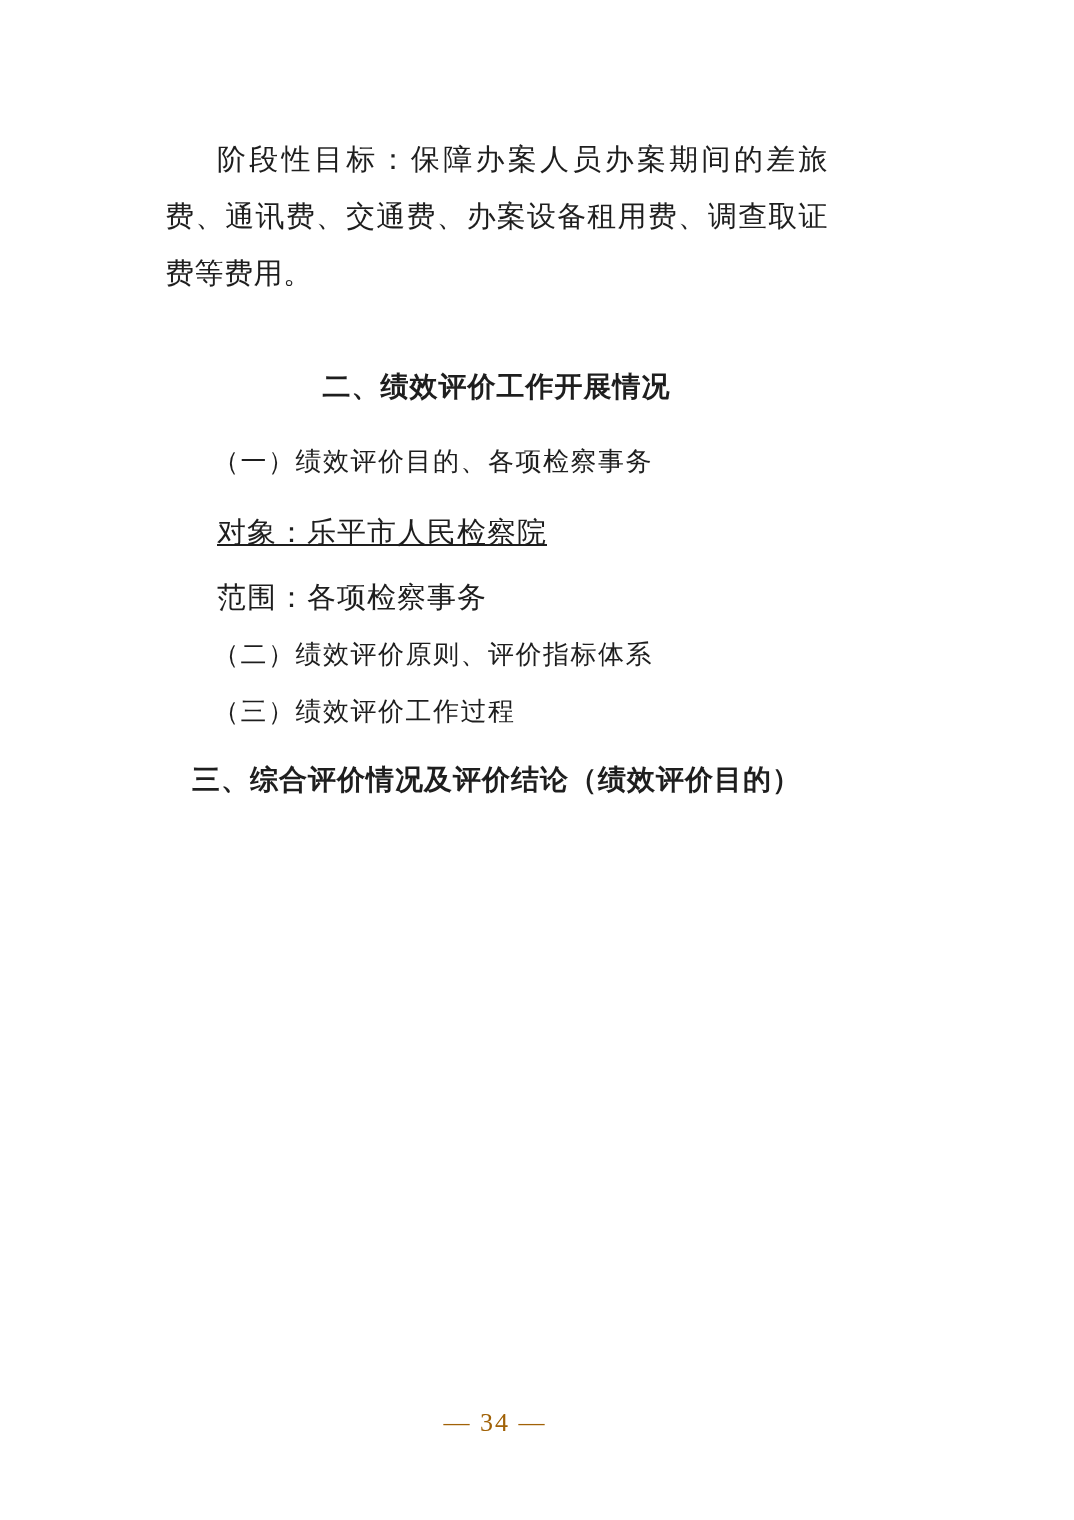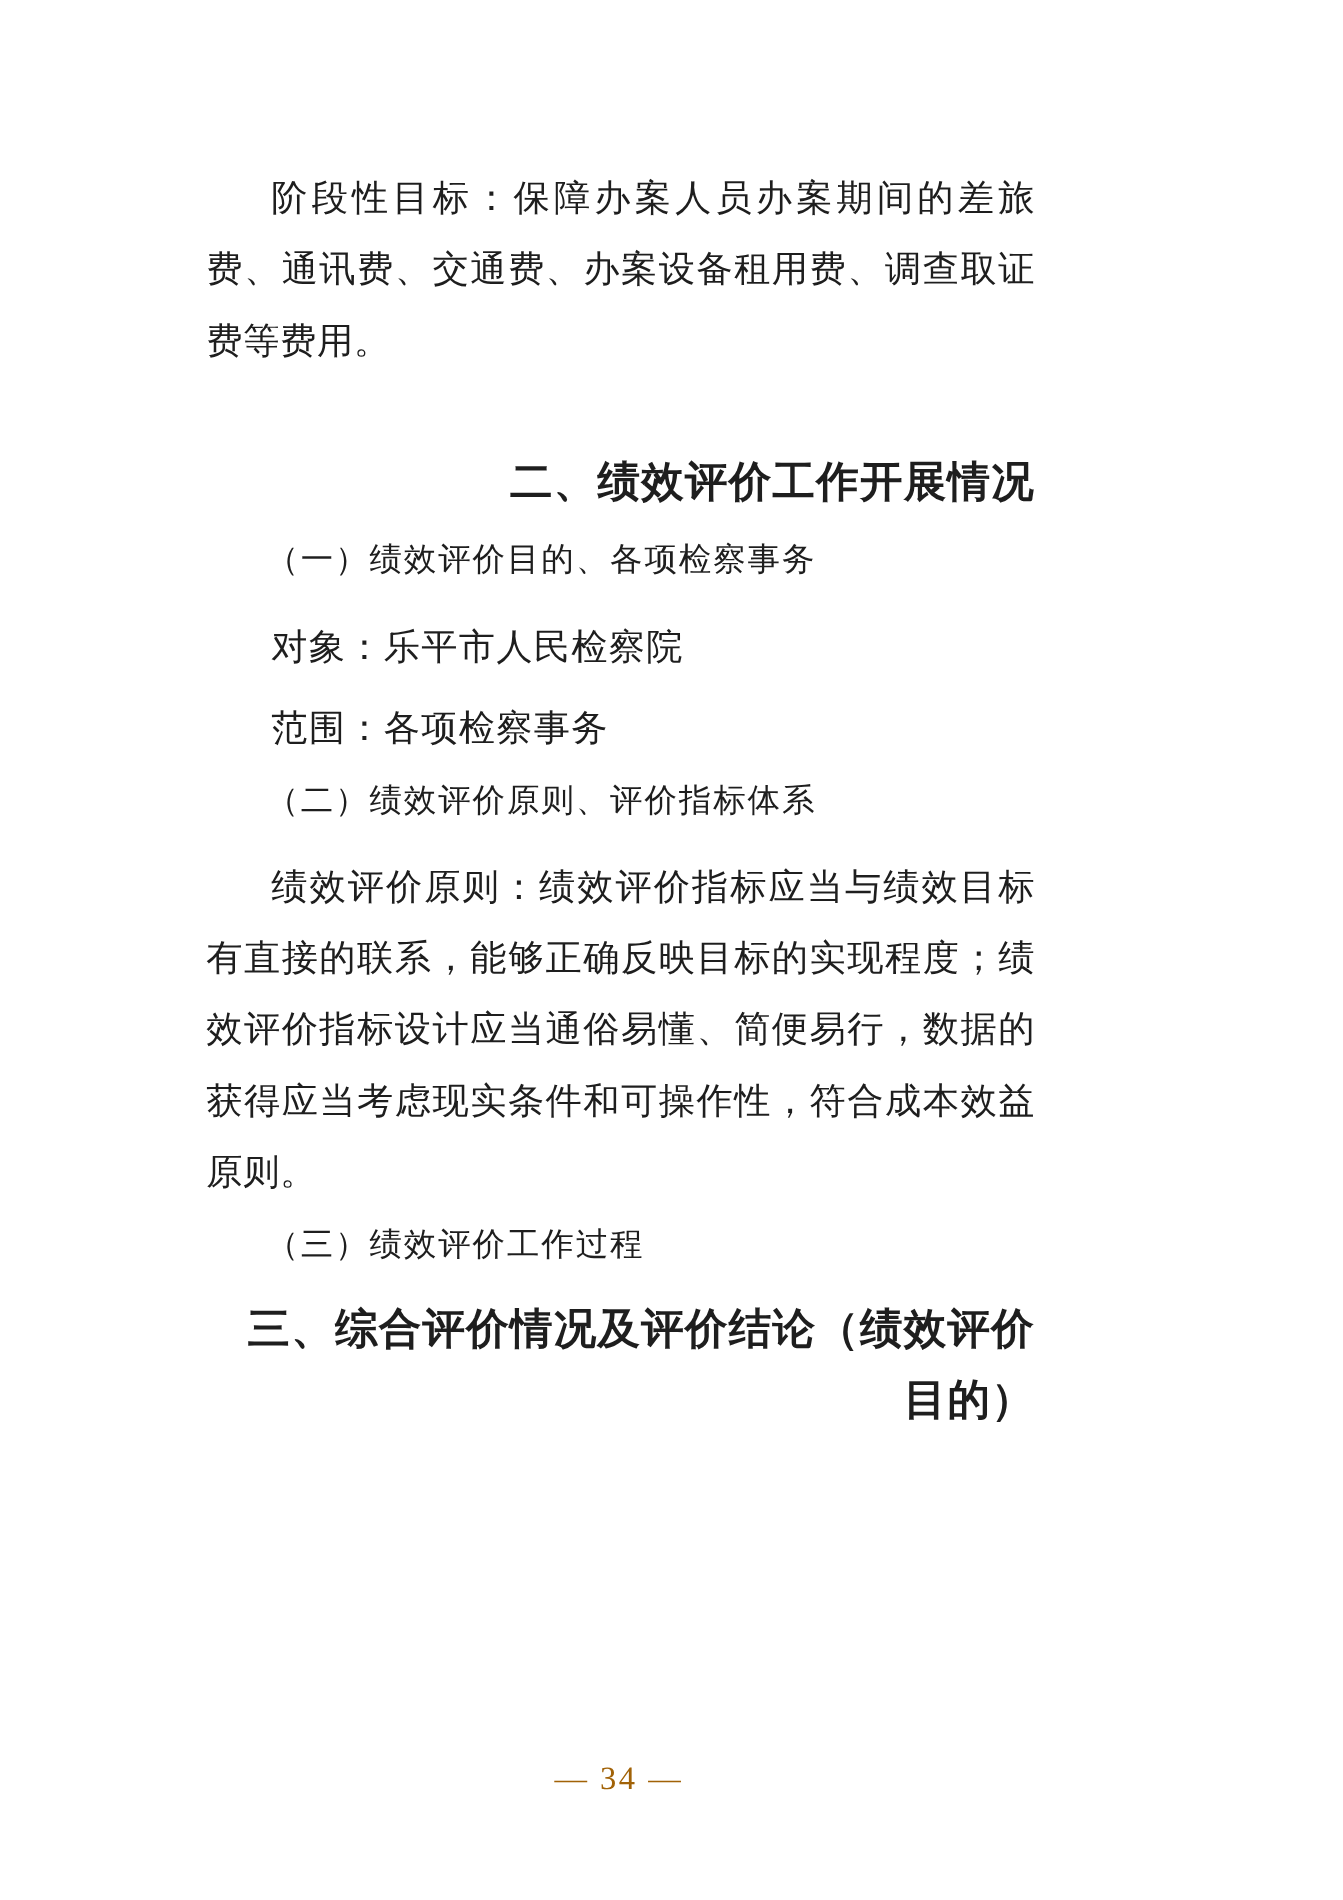--- a/index.html
+++ b/index.html
@@ -28,26 +28,26 @@
     font-size: 29px;
     line-height: 57px;
     text-align: justify;
     text-justify: inter-ideograph;
     letter-spacing: 0.5px;
   }
   .indent2 {
     text-indent: 52px;
   }
   .sec-heading {
-    margin: 0;
-    font-size: 34px;
+    margin: 18px;
+    font-size: 28px;
     line-height: 57px;
     font-weight: bold;
     letter-spacing: 1px;
-    text-align: right;
+    text-align: center;
   }
   .sub-heading {
     margin: 0;
     font-size: 26px;
     line-height: 57px;
     font-weight: normal;
     letter-spacing: 1.5px;
     padding-left: 48px;
     text-align: left;
   }
@@ -55,21 +55,21 @@
     margin: 0;
     font-size: 29px;
     line-height: 57px;
     letter-spacing: 1px;
     padding-left: 52px;
     text-align: left;
   }
   .mt-sec2   { margin-top: 56px; }
   .mt-sub1   { margin-top: 4px; }
   .mt-p2     { margin-top: 11px; }
-  .mt-obj    { margin-top: 14px; }
+  .mt-obj    { margin-top: 14px; text-decoration: underline; }
   .mt-scope  { margin-top: 8px; }
   .mt-sub2   { margin-top: 0; }
   .mt-p3     { margin-top: 13px; }
   .mt-sub3   { margin-top: 0; }
   .mt-p4     { margin-top: 23px; }
   .mt-sec3   { margin-top: 11px; }
   .page-number {
     position: absolute;
     left: 0;
     right: 0;
@@ -93,21 +93,20 @@
 
     <p class="sub-heading mt-sub1">（一）绩效评价目的、各项检察事务</p>
 
 
     <p class="kv-line mt-obj">对象：乐平市人民检察院</p>
 
     <p class="kv-line mt-scope">范围：各项检察事务</p>
 
     <p class="sub-heading mt-sub2">（二）绩效评价原则、评价指标体系</p>
 
-    <p class="body-par indent2 mt-p3">绩效评价原则：绩效评价指标应当与绩效目标有直接的联系，能够正确反映目标的实现程度；绩效评价指标设计应当通俗易懂、简便易行，数据的获得应当考虑现实条件和可操作性，符合成本效益原则。</p>
 
     <p class="sub-heading mt-sub3">（三）绩效评价工作过程</p>
 
 
     <h2 class="sec-heading mt-sec3">三、综合评价情况及评价结论（绩效评价目的）</h2>
 
   </div>
 
   <div class="page-number">— 34 —</div>
 </div>

